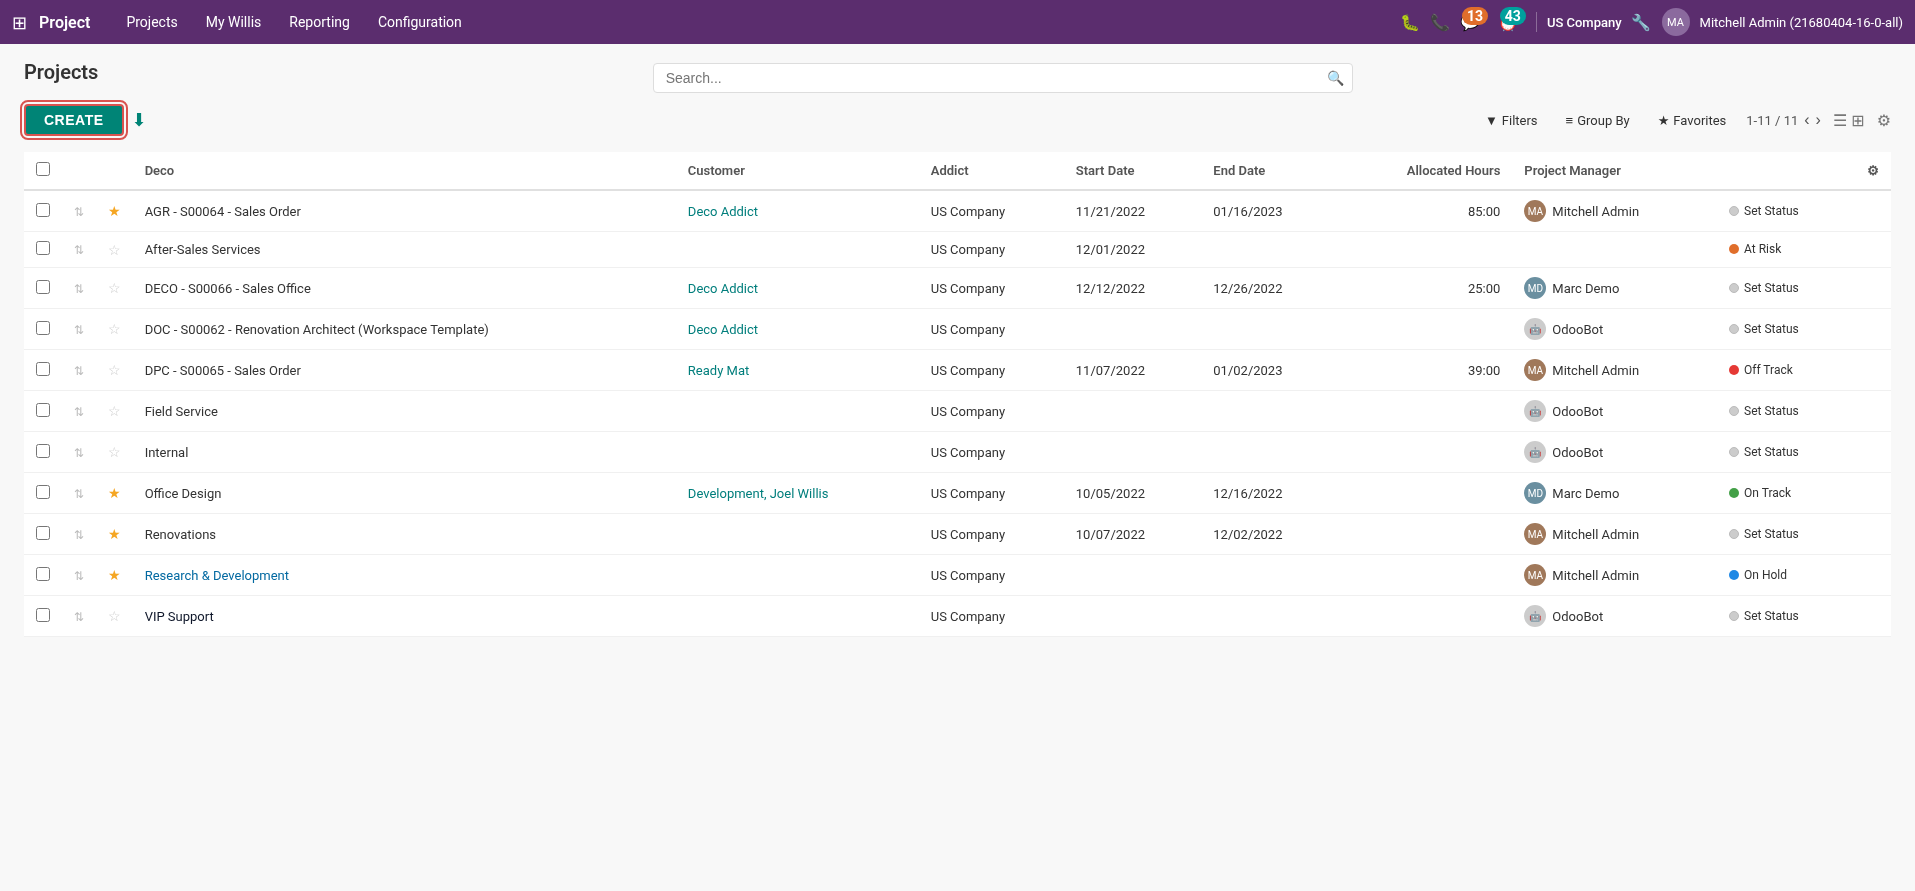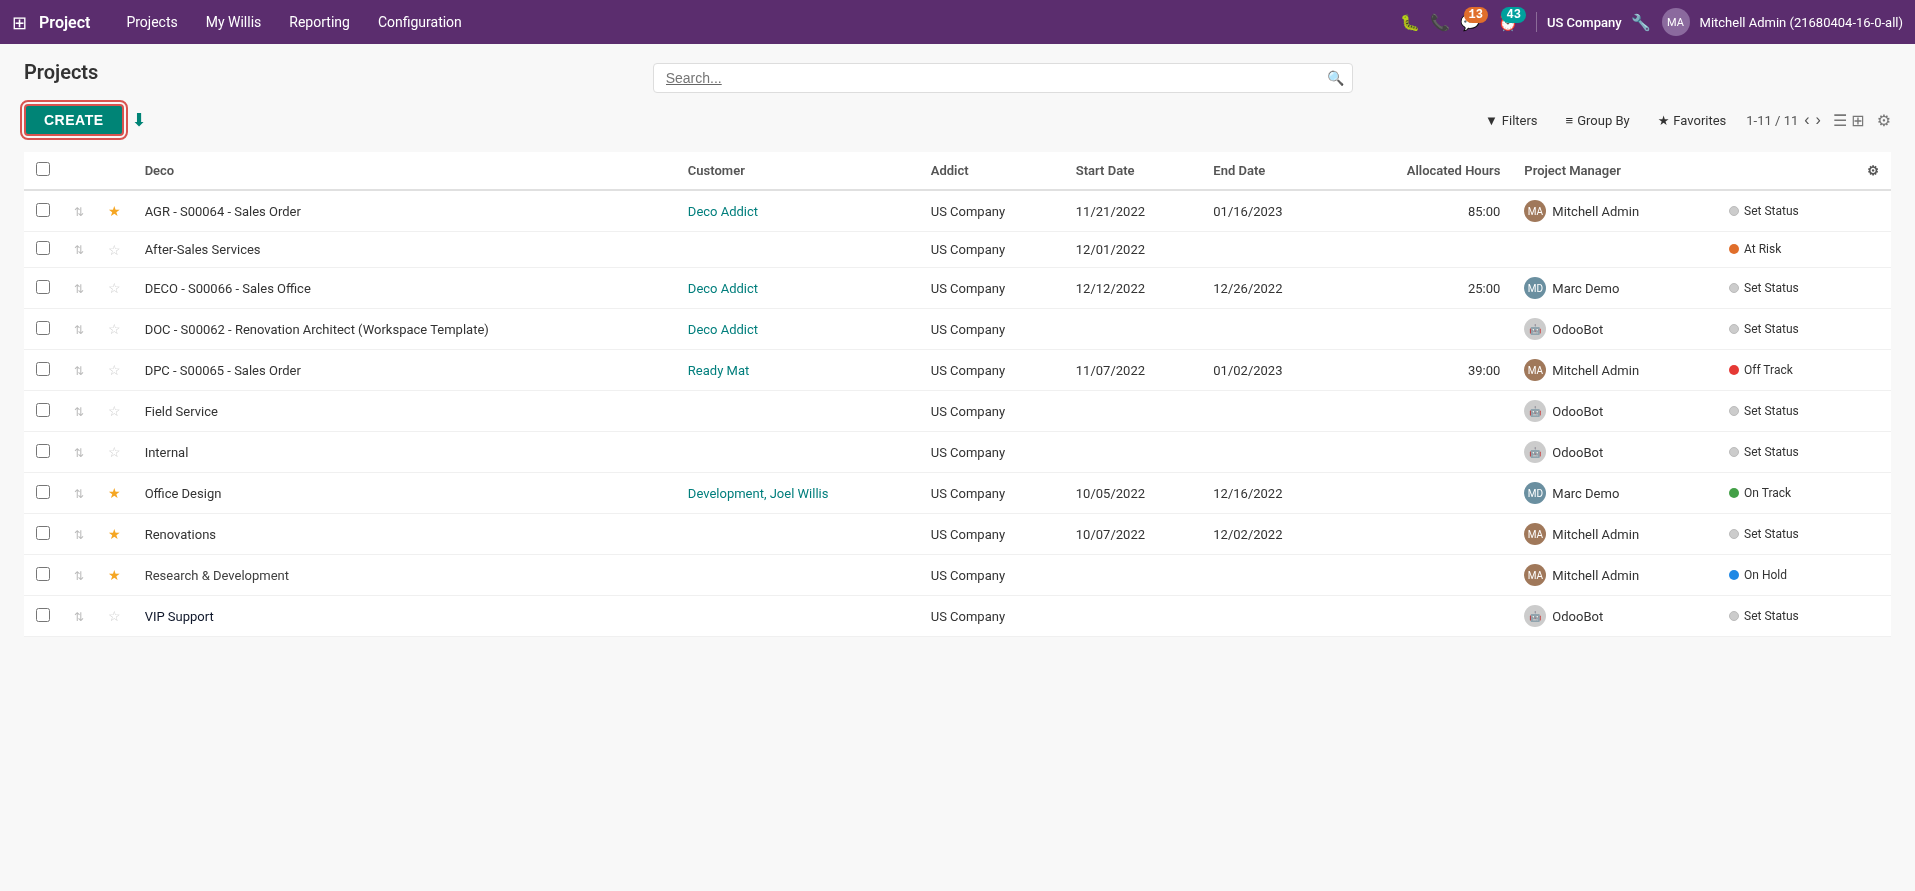--- a/index.html
+++ b/index.html
@@ -17,30 +17,29 @@
     }
     .topnav-grid-icon { font-size: 18px; margin-right: 4px; cursor: pointer; }
     .topnav-app-name { font-size: 16px; font-weight: 600; margin-right: 16px; }
     .topnav-menu { display: flex; gap: 4px; }
     .topnav-menu-item { padding: 6px 12px; border-radius: 4px; cursor: pointer; font-size: 14px; white-space: nowrap; }
     .topnav-right { margin-left: auto; display: flex; align-items: center; gap: 10px; }
     .topnav-badge { position: relative; display: inline-flex; align-items: center; }
     .badge-count {
       background: #e06e2b;
       color: #fff;
-      font-size: 12px;
+      font-size: 14px;
       font-weight: bold;
       border-radius: 10px;
       padding: 1px 5px;
       position: absolute;
       top: -6px;
       right: -8px;
       min-width: 16px;
       text-align: center;
-      font-family: Liberation Mono, monospace;
     }
     .badge-count.teal { background: #00a09d; }
     .topnav-company { font-size: 13px; font-weight: 500; }
     .topnav-settings-icon { font-size: 16px; cursor: pointer; }
     .topnav-avatar { width: 28px; height: 28px; border-radius: 50%; background: #8b6a9e; display: flex; align-items: center; justify-content: center; font-size: 11px; color: #fff; overflow: hidden; }
     .topnav-user { font-size: 13px; }
 
     
     .page { padding: 16px 24px; }
     .page-title { font-size: 20px; font-weight: 600; color: #333; margin-bottom: 12px; }
@@ -69,21 +68,20 @@
     }
     .search-input {
       width: 100%;
       border: 1px solid #ddd;
       border-radius: 4px;
       padding: 6px 32px 6px 12px;
       font-size: 14px;
       color: #666;
       background: #fff;
       outline: none;
-      text-decoration: underline;
     }
     .search-icon { position: absolute; right: 8px; top: 50%; transform: translateY(-50%); color: #999; font-size: 14px; }
 
     .filter-btn { display: flex; align-items: center; gap: 4px; cursor: pointer; color: #333; font-size: 13px; padding: 4px 8px; border-radius: 4px; }
     .pagination { font-size: 13px; color: #555; display: flex; align-items: center; gap: 6px; }
     .pag-btn { background: none; border: none; cursor: pointer; color: #555; font-size: 16px; }
     .view-toggle { display: flex; gap: 4px; }
     .view-btn { background: none; border: none; cursor: pointer; font-size: 16px; color: #777; }
 
     
@@ -516,21 +514,21 @@
         <tr>
     <td class="td-checkbox">
       <input type="checkbox" style="">
     </td>
     <td>
       <span class="drag-handle">⇅</span>
     </td>
     <td>
       <span class="star-icon star-filled">★</span>
     </td>
-    <td style="color:#404040; cursor:pointer;">Research &amp; Development</td>
+    <td style="color:#0369a1; cursor:pointer;">Research &amp; Development</td>
     <td></td>
     <td>US Company</td>
     <td></td>
     <td></td>
     <td style="text-align:right;"></td>
     <td>
       <div class="manager-cell">
         <span class="avatar-sm avatar-mitchell">MA</span>
         <span class="manager-name">Mitchell Admin</span>
       </div>

